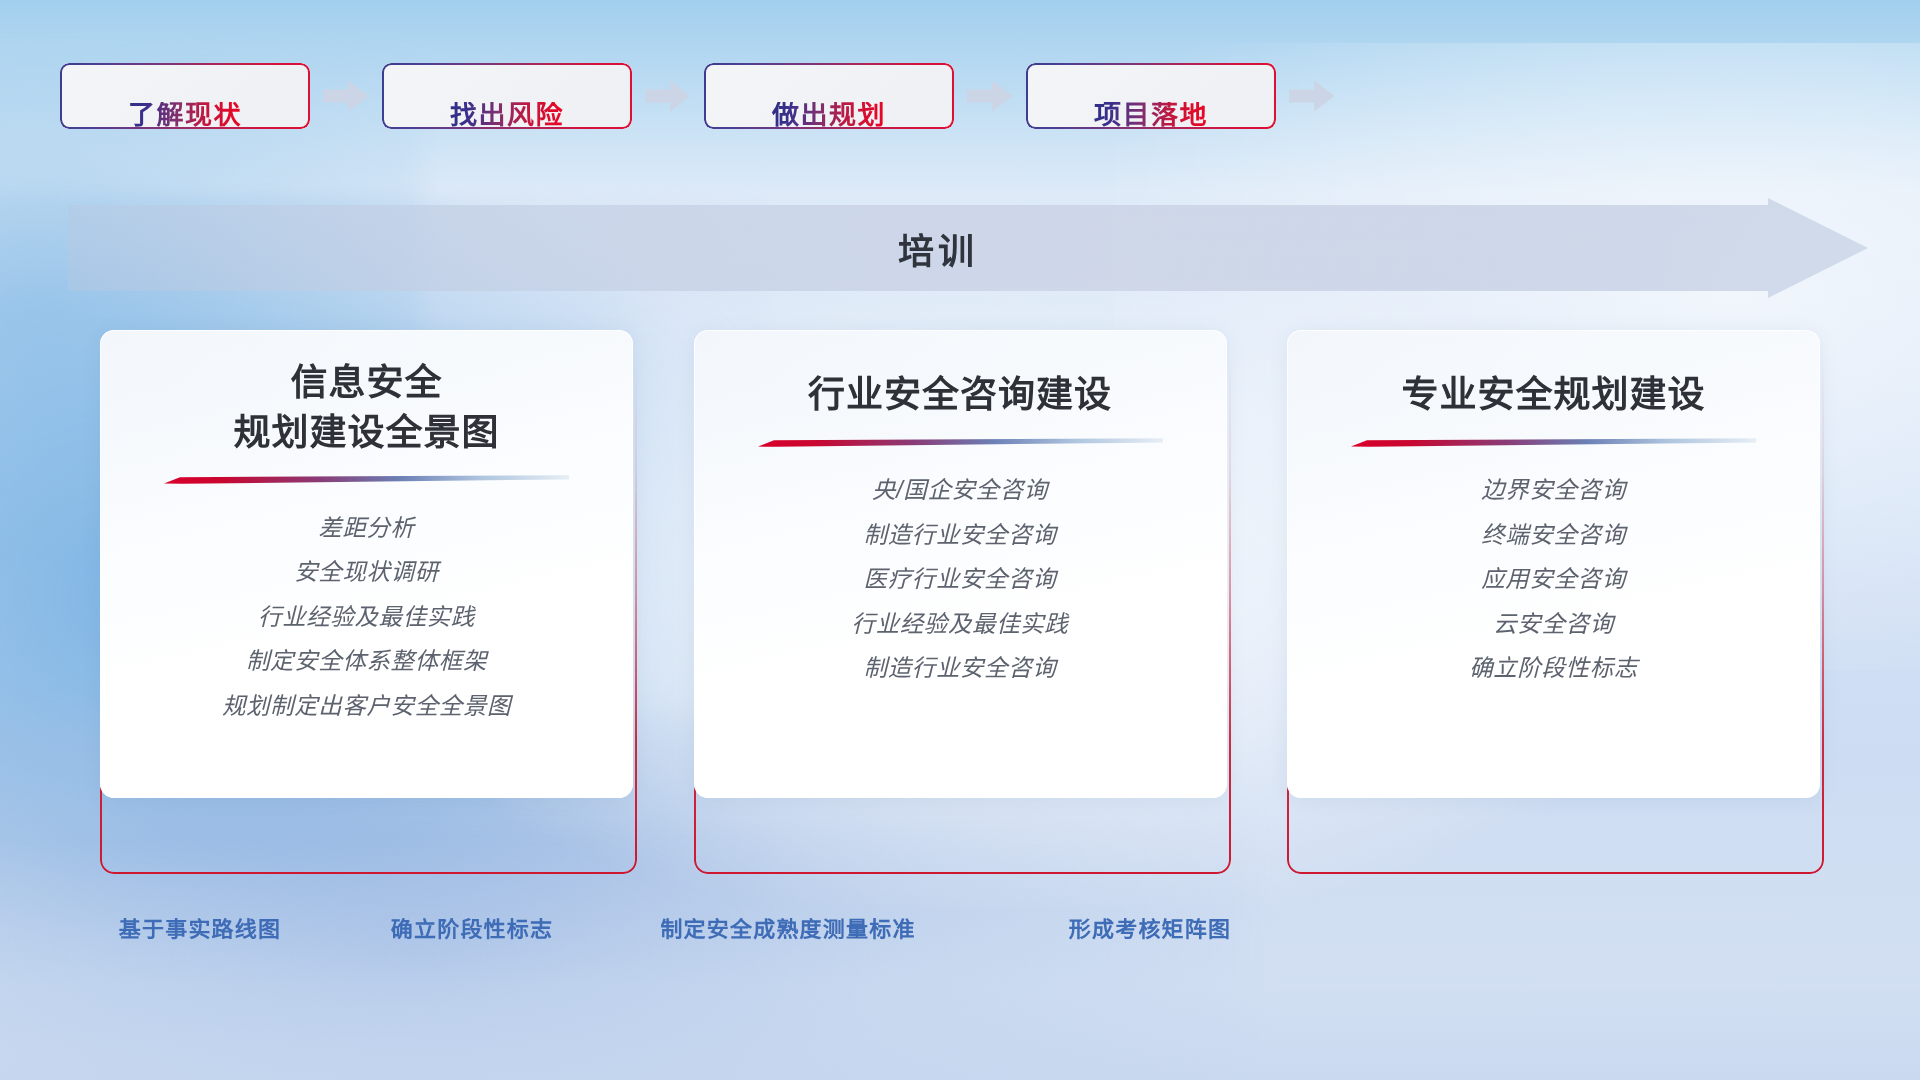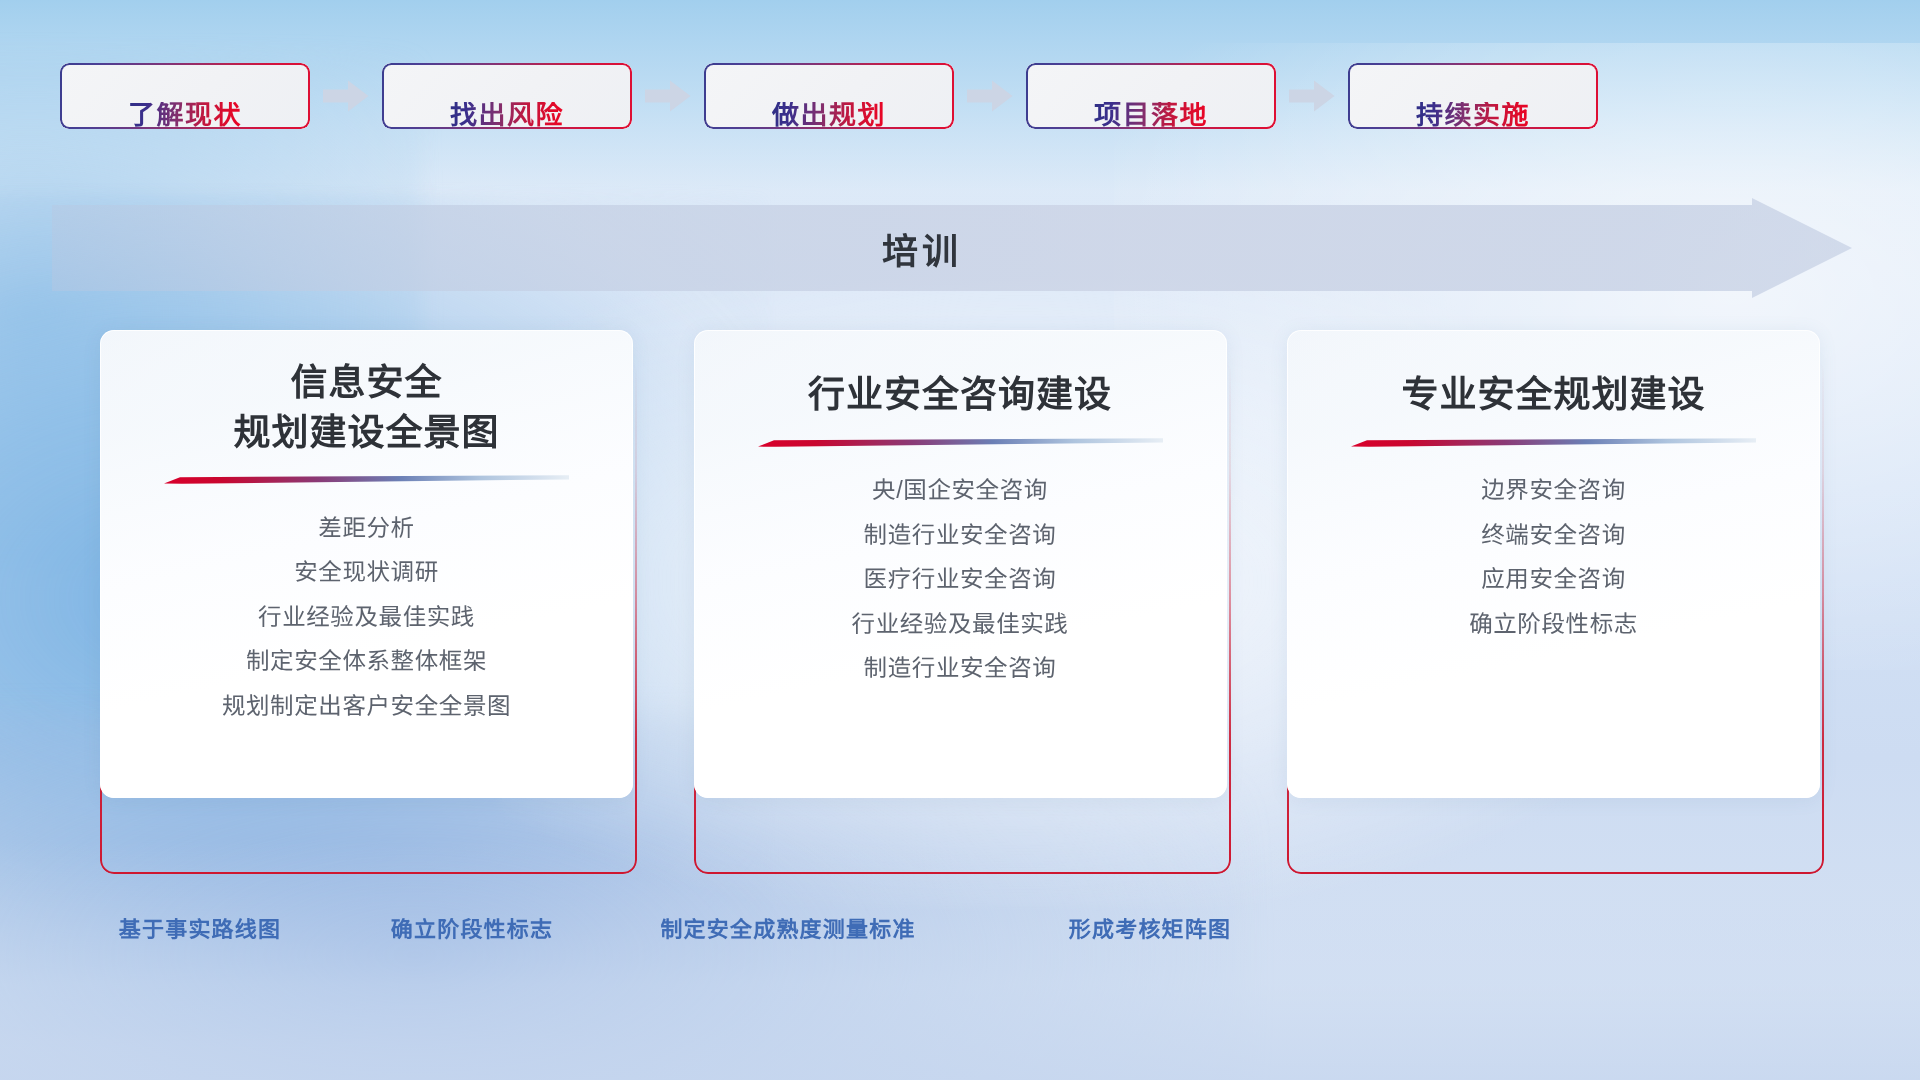--- a/index.html
+++ b/index.html
@@ -164,21 +164,21 @@
     height: 66px;
     display: flex;
     align-items: center;
     justify-content: center;
   }
   .step-arrow svg { display: block; }
 
   
   #banner {
     position: absolute;
-    left: 52px;
+    left: 68px;
     top: 198px;
     width: 1800px;
     height: 100px;
     z-index: 4;
   }
   #banner svg {
     position: absolute;
     inset: 0;
     width: 100%;
     height: 100%;
@@ -286,20 +286,21 @@
     height: 9px;
     margin-top: 18px;
   }
   .card-divider svg { display: block; width: 100%; height: 100%; }
   .card-list {
     position: relative;
     z-index: 2;
     margin-top: 22px;
     width: 100%;
     text-align: center;
+    font-style: italic;
   }
   .card-list-item {
     font-size: 23.5px;
     color: #5d636e;
     line-height: 1;
     padding: 10.5px 0;
     letter-spacing: 0.6px;
   }
 
   
@@ -368,23 +369,20 @@
 
   <div class="step-chip">
     <span class="step-label">项目落地</span>
   </div>
   <div class="step-arrow">
     <svg width="46" height="32" viewBox="0 0 46 32" aria-hidden="true">
       <path d="M0 9.5 H25 V0.5 L45.5 16 L25 31.5 V22.5 H0 Z" fill="#ccd5e5"></path>
     </svg>
   </div>
 
-  <div class="step-chip">
-    <span class="step-label">持续实施</span>
-  </div>
 </div>
 
 <div id="banner">
   <svg viewBox="0 0 1800 100" preserveAspectRatio="none" aria-hidden="true">
     <defs>
       <linearGradient id="bannerGrad" x1="0" y1="0" x2="1" y2="0">
         <stop offset="0%" stop-color="#b9c7e0" stop-opacity="0.40"></stop>
         <stop offset="22%" stop-color="#c3cfe4" stop-opacity="0.72"></stop>
         <stop offset="58%" stop-color="#ccd4e6" stop-opacity="0.85"></stop>
         <stop offset="88%" stop-color="#c6d0e4" stop-opacity="0.78"></stop>
@@ -479,20 +477,21 @@
               <stop offset="100%" stop-color="#e7eef5"></stop>
             </linearGradient>
           </defs>
           <path d="M0 8.6 L16 2.2 L405 0.2 L405 4.4 L18 8.8 Z" fill="url(#divGrad3)"></path>
         </svg>
       </div>
       <div class="card-list">
         <div class="card-list-item">边界安全咨询</div>
         <div class="card-list-item">终端安全咨询</div>
         <div class="card-list-item">应用安全咨询</div>
+        <div class="card-list-item">云安全咨询</div>
         <div class="card-list-item">确立阶段性标志</div>
       </div>
     </div>
   </div>
 </div>
 
 <div id="bottom-labels">
   <div class="bottom-label" style="left:200px">基于事实路线图</div>
   <div class="bottom-label" style="left:472px">确立阶段性标志</div>
   <div class="bottom-label" style="left:788px">制定安全成熟度测量标准</div>

